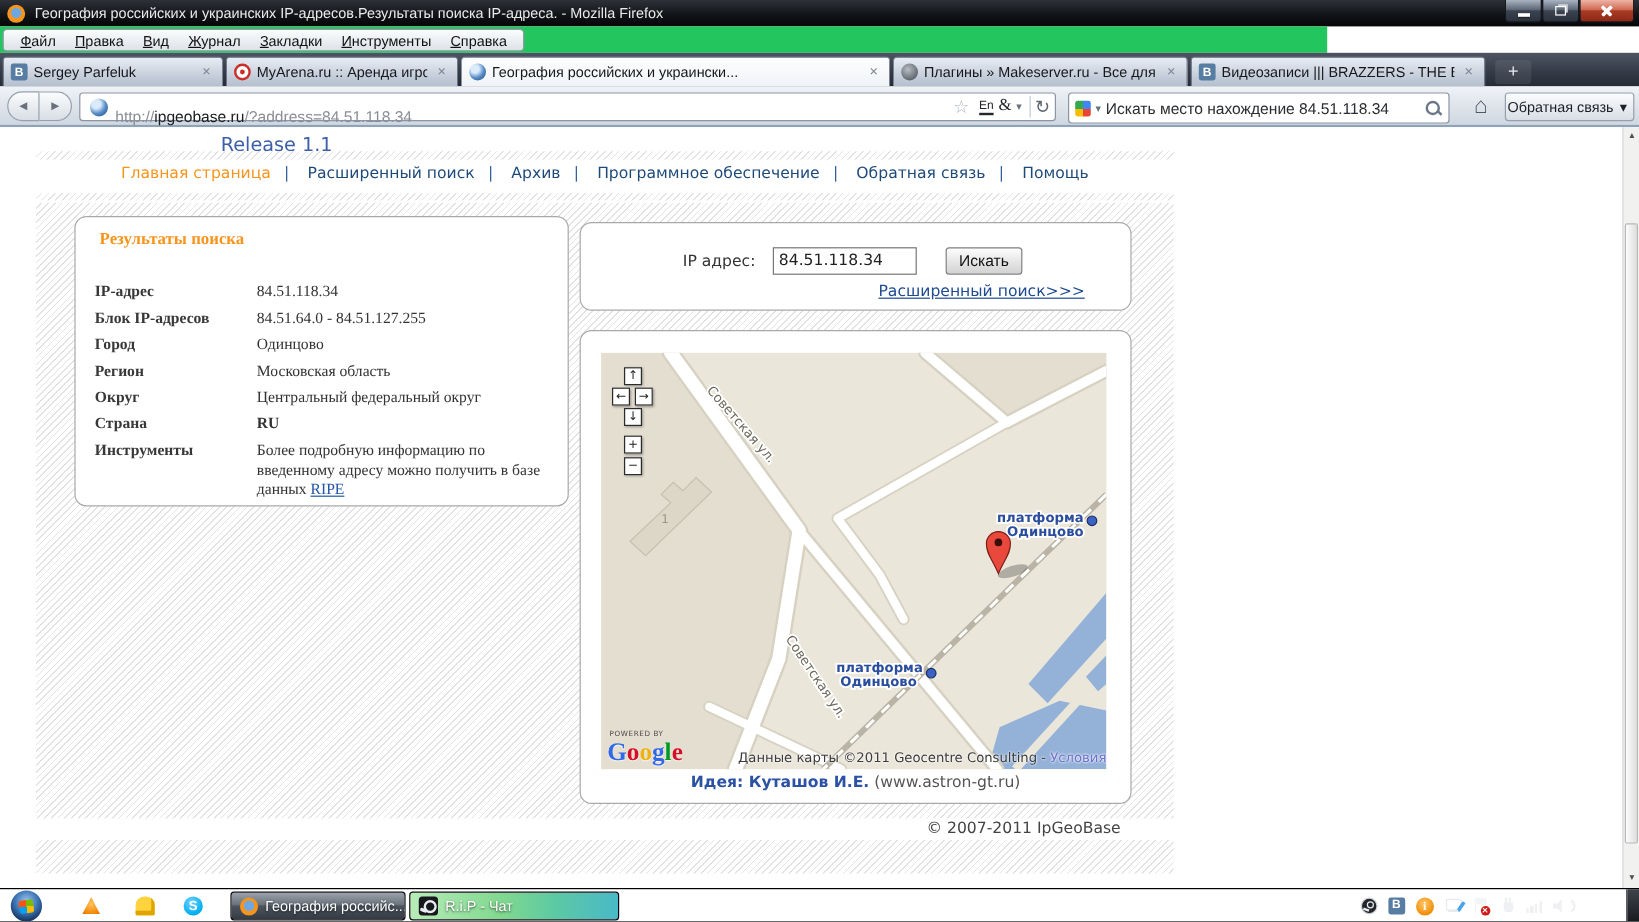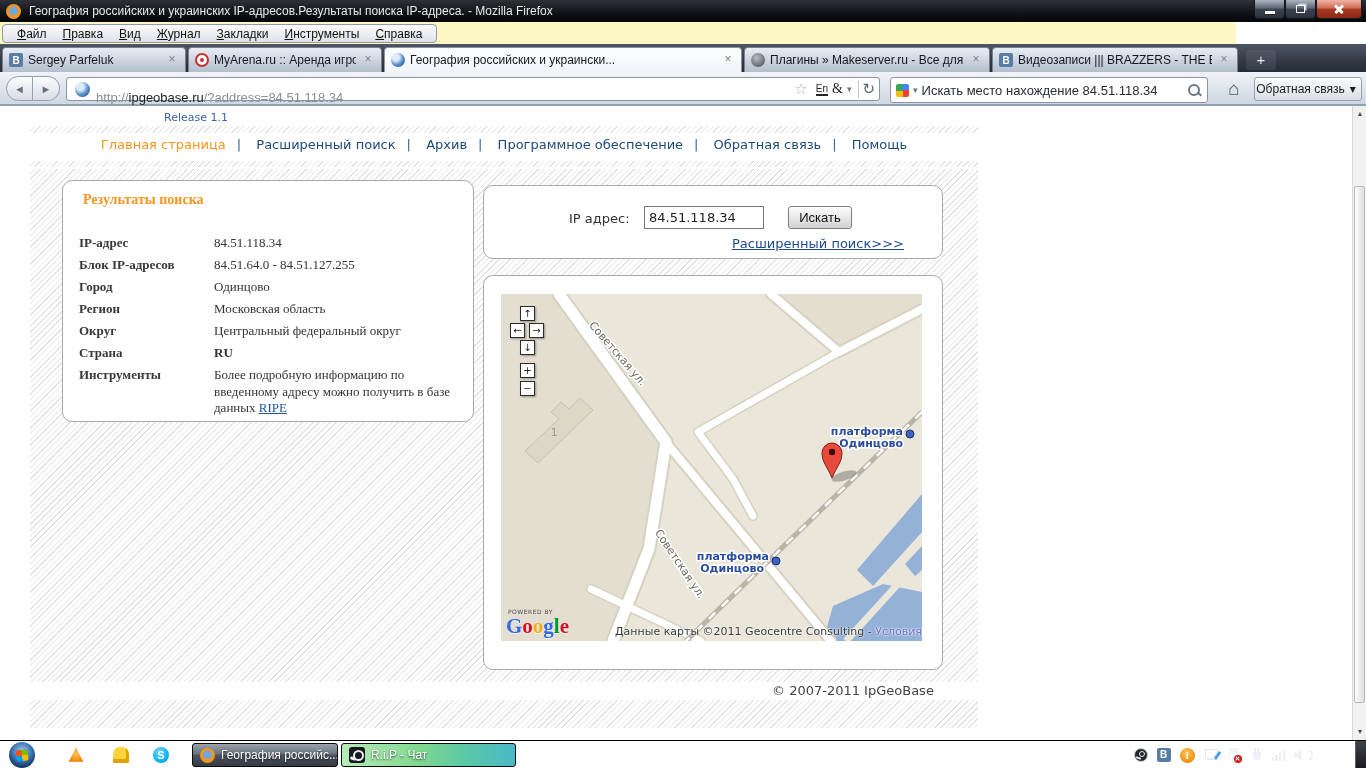--- a/index.html
+++ b/index.html
@@ -17,21 +17,21 @@
   .wbtn { width:31px; height:19px; border:1px solid #14181f; border-top:none; border-radius:0 0 4px 4px;
           background:linear-gradient(180deg,#aab3c0 0%,#5d6675 45%,#3a4350 50%,#2b323d 100%);
           display:flex; align-items:center; justify-content:center; position:relative; }
   .wbtn.close { width:46px; background:linear-gradient(180deg,#efb3a6 0%,#cf6a52 45%,#a93a23 50%,#8c2917 100%); }
   .glyph-min { width:10px; height:3px; background:#fff; margin-top:6px; box-shadow:0 1px 1px #222; }
   .glyph-max { width:9px; height:8px; border:1.5px solid #fff; box-shadow:2px -2px 0 -0.5px #cfd4da; }
   .glyph-x1,.glyph-x2 { position:absolute; left:50%; top:50%; width:11px; height:2.5px; background:#fff; border-radius:1px; }
   .glyph-x1 { transform:translate(-50%,-50%) rotate(45deg); }
   .glyph-x2 { transform:translate(-50%,-50%) rotate(-45deg); }
 
-  #menubar { position:absolute; left:0; top:22px; width:1236px; height:22px; background:#fef9c3; }
+  #menubar { position:absolute; left:0; top:22px; width:1106px; height:22px; background:#22c55e; }
   #menupill { position:absolute; left:2px; top:2px; height:19px; padding:0 6px; display:inline-flex; align-items:center;
               background:linear-gradient(180deg,#fbfcfd,#dde2e8); border:1px solid #8f98a5; border-radius:4px; }
   .menu-item { display:inline-block; font-size:12px; color:#111; padding:0 8px; cursor:default; }
   .menu-item::first-letter { text-decoration:underline; }
 
   #tabbar { position:absolute; left:0; top:44px; width:1366px; height:28px;
             background:linear-gradient(180deg,#4d5564 0%,#333a46 60%,#262c36 100%); }
   .tab { position:absolute; top:3px; height:25px; border:1px solid #77818f; border-bottom:none; border-radius:4px 4px 0 0;
          background:linear-gradient(180deg,#e8edf4 0%,#c2cbd8 70%,#b4bfce 100%);
          display:flex; align-items:center; padding:0 6px; overflow:hidden; }
@@ -88,21 +88,21 @@
   #feedbackbtn { position:absolute; left:1254px; top:5px; width:108px; height:24px; border:1px solid #97a1ae; border-radius:3px;
                  background:linear-gradient(180deg,#fbfcfd,#d8dee5); display:flex; align-items:center; justify-content:center; }
   #feedbackbtn span { font-size:12px; color:#1c2averted; color:#1c2026; }
   #feedbackbtn .caret { margin-left:5px; }
 
   
   #page { position:absolute; left:0; top:106px; width:1352px; height:634px; background:#fff; overflow:hidden;
           font-family:"DejaVu Sans", sans-serif; }
   .hatch { position:absolute; left:30px; width:948px;
            background:repeating-linear-gradient(135deg,#ffffff 0px,#ffffff 3px,#e3e3e3 3px,#e3e3e3 4px); }
-  #release { position:absolute; left:164px; top:5px; font-size:11px; color:#3c5fa8; }
+  #release { position:absolute; left:184px; top:5px; font-size:16px; color:#3c5fa8; }
   #sitenav { position:absolute; left:30px; top:28px; width:948px; height:21px; background:#fff;
              text-align:center; font-size:13px; line-height:21px; white-space:nowrap; }
   #sitenav a { color:#1e4a7a; text-decoration:none; }
   #sitenav a.active { color:#f7941d; }
   #sitenav a:not(:last-child)::after { content:"|"; color:#35609a; margin:0 11px; font-weight:normal; }
 
   .panel { position:absolute; background:#fff; border:1px solid #a9a9a9; border-radius:10px; }
   #results-panel { left:62px; top:74px; width:412px; height:242px;font-family:Liberation Serif, serif; }
   .r-title { position:absolute; left:20px; top:11px; font-size:14px; font-weight:bold; color:#f7941d; }
   .r-row { position:absolute; left:16px; right:14px; }
@@ -412,20 +412,21 @@
         <div class="mapbtn mb-up"></div>
         <div class="mapbtn mb-left"></div>
         <div class="mapbtn mb-right"></div>
         <div class="mapbtn mb-down"></div>
         <div class="mapbtn mb-plus"></div>
         <div class="mapbtn mb-minus"></div>
         <div id="gpower">POWERED BY</div>
         <div id="glogo"><span class="g1">G</span><span class="g2">o</span><span class="g3">o</span><span class="g4">g</span><span class="g5">l</span><span class="g6">e</span></div>
         <div id="attrib"><span>Данные карты ©2011 Geocentre Consulting - </span><a href="#">Условия испо.</a></div>
       </div>
+      <div id="idea-line"><span class="idea-b">Идея: Куташов И.Е.</span><span> (www.astron-gt.ru)</span></div>
     </div>
 
     <div id="page-footer">© 2007-2011 IpGeoBase</div>
   </div>
 
   <div id="scrollbar">
     <div class="sb-btn sb-up"></div>
     <div id="sb-thumb"></div>
     <div class="sb-btn sb-down"></div>
   </div>

